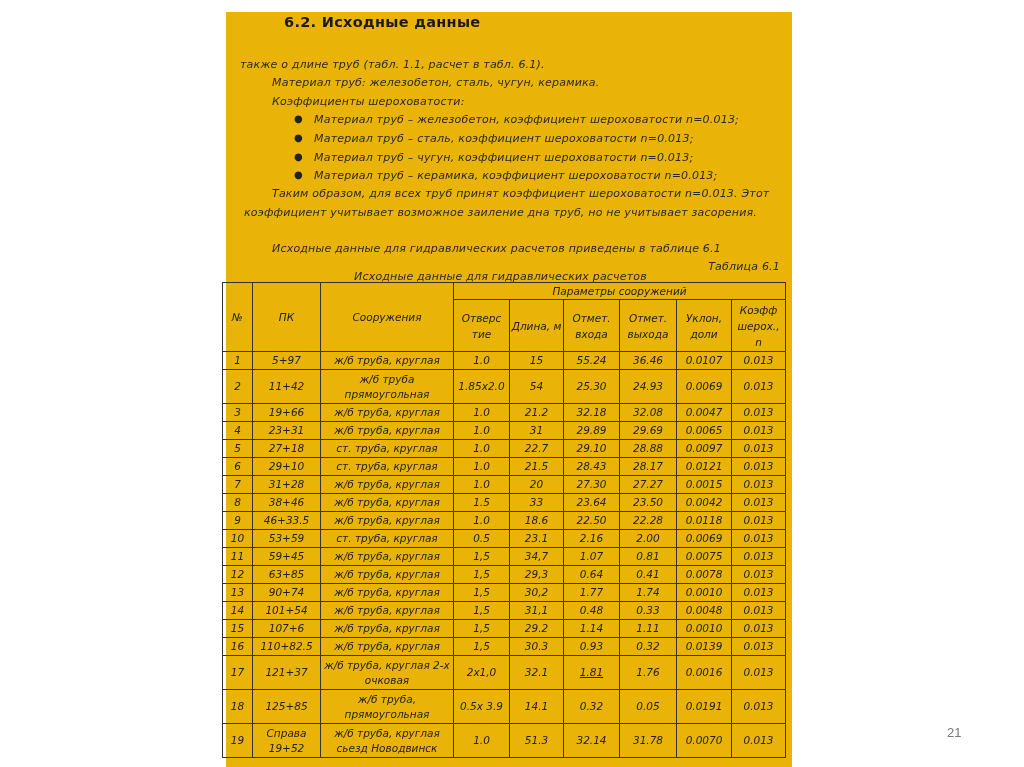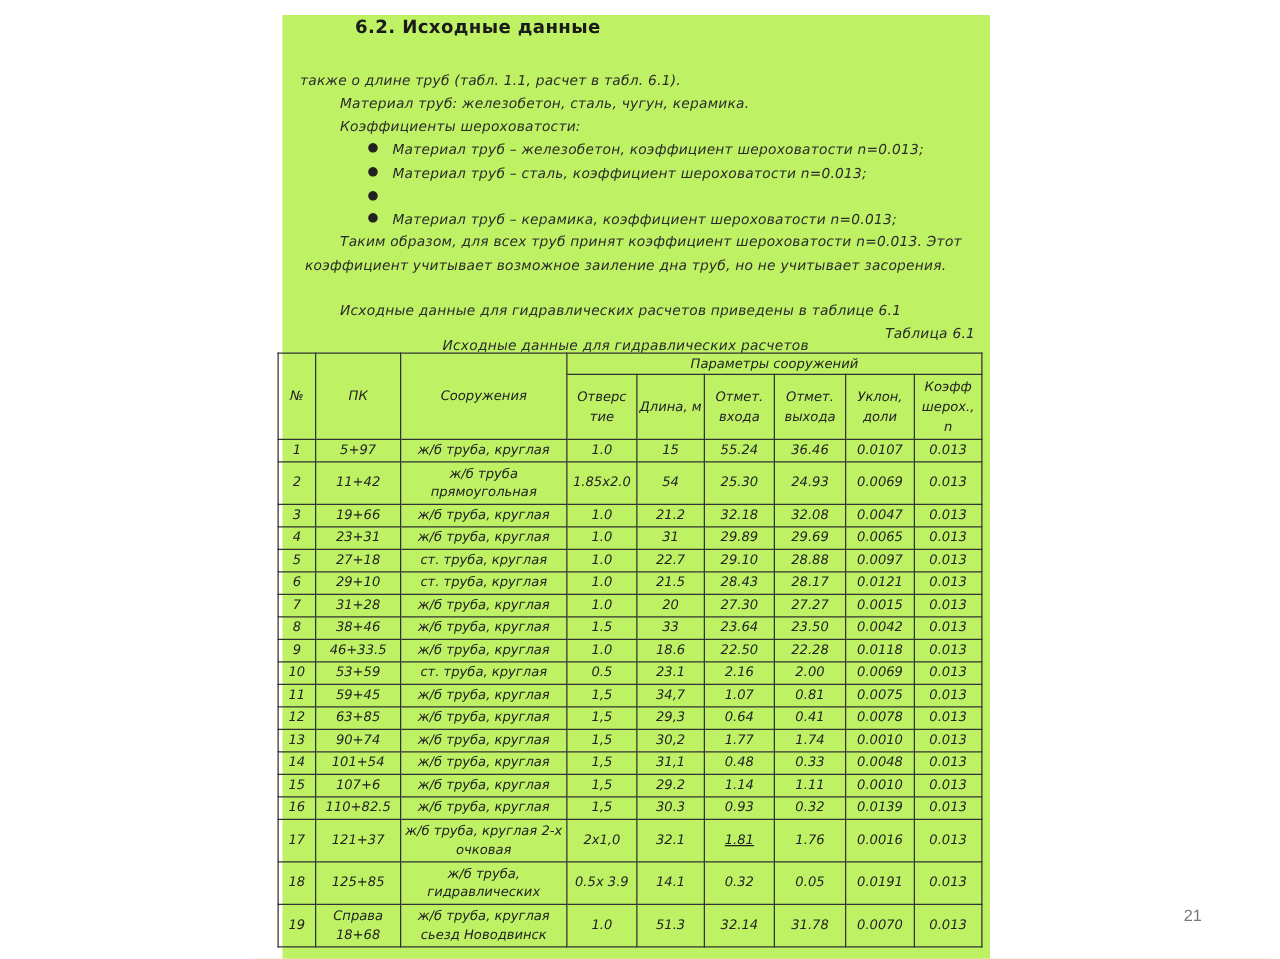--- a/index.html
+++ b/index.html
@@ -2,21 +2,21 @@
 <html><head>
 <meta charset="utf-8">
 <style>
   html, body { margin:0; padding:0; }
   body {
     width:1024px; height:767px; background:#ffffff; position:relative; overflow:hidden;
     font-family:"DejaVu Sans", sans-serif;
   }
   .page {
     position:absolute; left:226px; top:12px; width:566px; height:755px;
-    background:#bef264;
+    background:#eab308;
   }
   .doc-text {
     font-style:italic; color:#2a2a2a; font-size:11px; letter-spacing:0.2px;
     position:absolute; white-space:nowrap;
   }
   .title {
     position:absolute; left:58px; top:2px; font-weight:bold; font-size:14.5px; color:#1a1a1a;
     font-style:normal; letter-spacing:0.3px;
   }
   .bullet { position:absolute; font-style:normal; font-size:10px; color:#222; }
@@ -44,20 +44,21 @@
 
   <div class="doc-text" style="left:14px; top:46px;">также о длине труб (табл. 1.1, расчет в табл. 6.1).</div>
   <div class="doc-text" style="left:46px; top:64px;">Материал труб: железобетон, сталь, чугун, керамика.</div>
   <div class="doc-text" style="left:46px; top:83px;">Коэффициенты шероховатости:</div>
 
   <div class="bullet" style="left:68px; top:101px;">●</div>
   <div class="doc-text" style="left:88px; top:101px;">Материал труб – железобетон, коэффициент шероховатости n=0.013;</div>
   <div class="bullet" style="left:68px; top:120px;">●</div>
   <div class="doc-text" style="left:88px; top:120px;">Материал труб – сталь, коэффициент шероховатости n=0.013;</div>
   <div class="bullet" style="left:68px; top:139px;">●</div>
+  <div class="doc-text" style="left:88px; top:139px;">Материал труб – чугун, коэффициент шероховатости n=0.013;</div>
   <div class="bullet" style="left:68px; top:157px;">●</div>
   <div class="doc-text" style="left:88px; top:157px;">Материал труб – керамика, коэффициент шероховатости n=0.013;</div>
 
   <div class="doc-text" style="left:46px; top:175px;">Таким образом, для всех труб принят коэффициент шероховатости n=0.013. Этот</div>
   <div class="doc-text" style="left:18px; top:194px;">коэффициент учитывает возможное заиление дна труб, но не учитывает засорения.</div>
   <div class="doc-text" style="left:46px; top:230px;">Исходные данные для гидравлических расчетов приведены в таблице 6.1</div>
 
   <div class="doc-text" style="right:12px; top:248px;">Таблица 6.1</div>
   <div class="doc-text" style="left:128px; top:258px;">Исходные данные для гидравлических расчетов</div>
 
@@ -273,31 +274,31 @@
           <td style="white-space: normal;">2x1,0</td>
           <td style="white-space: normal;">32.1</td>
           <td style="white-space: normal; text-decoration: underline;">1.81</td>
           <td style="white-space: normal;">1.76</td>
           <td style="white-space: normal;">0.0016</td>
           <td style="white-space: normal;">0.013</td>
         </tr>
         <tr class="double">
           <td style="white-space: normal;">18</td>
           <td style="white-space: normal;">125+85</td>
-          <td style="white-space: normal;">ж/б труба, гидравлических</td>
+          <td style="white-space: normal;">ж/б труба, прямоугольная</td>
           <td style="white-space: normal;">0.5x 3.9</td>
           <td style="white-space: normal;">14.1</td>
           <td style="white-space: normal;">0.32</td>
           <td style="white-space: normal;">0.05</td>
           <td style="white-space: normal;">0.0191</td>
           <td style="white-space: normal;">0.013</td>
         </tr>
         <tr class="double">
           <td style="white-space: normal;">19</td>
-          <td style="white-space: normal;">Справа 18+68</td>
+          <td style="white-space: normal;">Справа 19+52</td>
           <td style="white-space: normal;">ж/б труба, круглая сьезд Новодвинск</td>
           <td style="white-space: normal;">1.0</td>
           <td style="white-space: normal;">51.3</td>
           <td style="white-space: normal;">32.14</td>
           <td style="white-space: normal;">31.78</td>
           <td style="white-space: normal;">0.0070</td>
           <td style="white-space: normal;">0.013</td>
         </tr>
       </tbody>
   </table>

